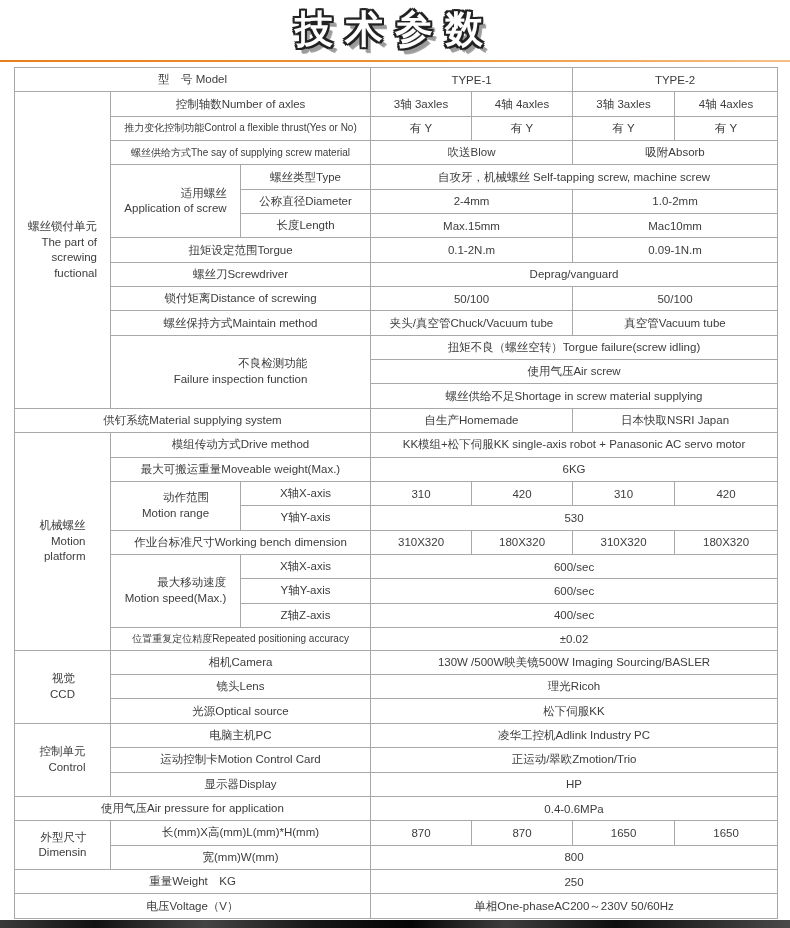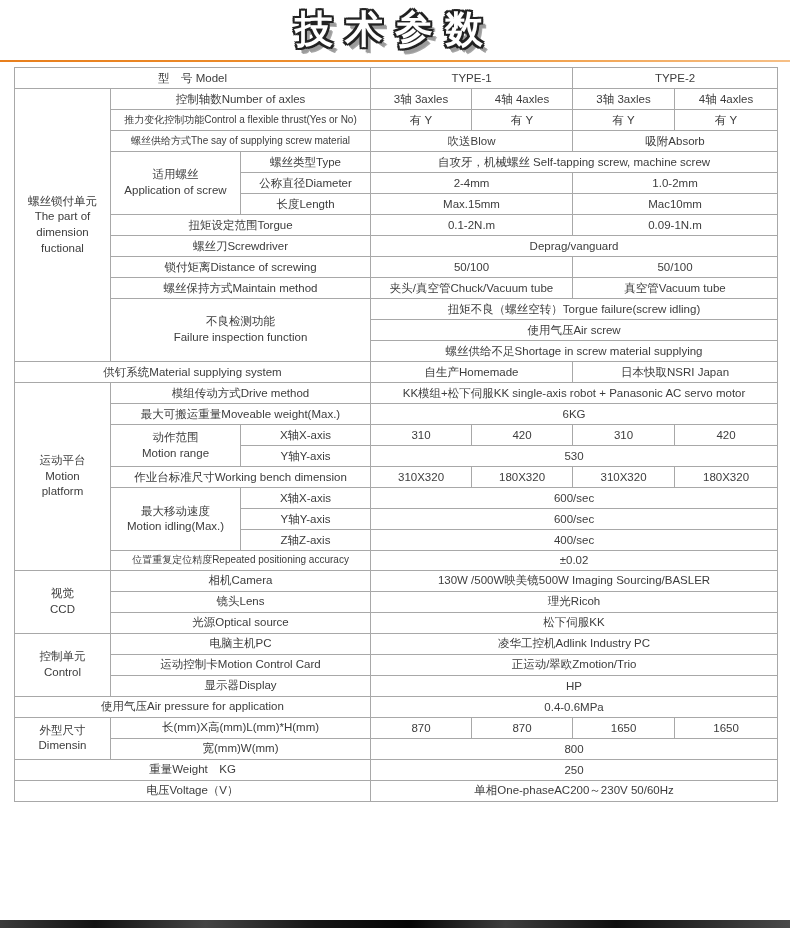--- a/index.html
+++ b/index.html
@@ -15,30 +15,30 @@
       -2px -2px 0 #222, 0 -2px 0 #222, 2px -2px 0 #222,
       -2px 0 0 #222, 2px 0 0 #222,
       -2px 2px 0 #222, 0 2px 0 #222, 2px 2px 0 #222,
       4px 5px 0 #9b9b9b, 5px 6px 0 #a8a8a8;
   }
   .divider {
     position:absolute; top:60px; left:0; width:790px; height:2px;
     background:linear-gradient(90deg,#e87f1d 0%,#ef9434 55%,#f6bf86 100%);
   }
   table.spec-table {
-    position:absolute; top:67px; left:14px; width:763px; height:735px;
+    position:absolute; top:67px; left:14px; width:763px; height:852px;
     border-collapse:collapse; table-layout:fixed;
     font-size:11.5px;
   }
   .spec-table td {
     border:1px solid #a8a8a8; text-align:center; vertical-align:middle;
     padding:0 2px; overflow:hidden; white-space:nowrap; color:#3c3c3c;
   }
   .spec-table td.tight { font-size:10px; }
-  .spec-table .ml { display:inline-block; text-align:center; line-height:1.35; white-space:normal; }
+  .spec-table .ml { display:inline-block; text-align:right; line-height:1.35; white-space:normal; }
   .bottom-strip {
     position:absolute; left:0; top:920px; width:790px; height:8px;
     background:linear-gradient(90deg,#3a3a3a 0%,#121212 12%,#444444 26%,#161616 40%,#050505 52%,#3d3d3d 64%,#0e0e0e 78%,#2e2e2e 90%,#494949 100%);
   }
 </style>
 </head>
 <body>
 
 <div class="page">
   <div class="page-title">技术参数</div>
@@ -54,21 +54,21 @@
         <col style="width:102px">
         <col style="width:103px">
     </colgroup>
     <tbody>
         <tr>
           <td colspan="3">型　号 Model</td>
           <td colspan="2">TYPE-1</td>
           <td colspan="2">TYPE-2</td>
         </tr>
         <tr>
-          <td rowspan="13"><div class="ml"><div>螺丝锁付单元</div><div>The part of</div><div>dimension</div><div>fuctional</div></div></td>
+          <td rowspan="13"><div class="ml"><div>螺丝锁付单元</div><div>The part of</div><div>screwing</div><div>fuctional</div></div></td>
           <td colspan="2">控制轴数Number of axles</td>
           <td>3轴 3axles</td>
           <td>4轴 4axles</td>
           <td>3轴 3axles</td>
           <td>4轴 4axles</td>
         </tr>
         <tr>
           <td colspan="2" class="tight">推力变化控制功能Control a flexible thrust(Yes or No)</td>
           <td>有 Y</td>
           <td>有 Y</td>
@@ -123,21 +123,21 @@
         </tr>
         <tr>
           <td colspan="4">螺丝供给不足Shortage in screw material supplying</td>
         </tr>
         <tr>
           <td colspan="3">供钉系统Material supplying system</td>
           <td colspan="2">自生产Homemade</td>
           <td colspan="2">日本快取NSRI Japan</td>
         </tr>
         <tr>
-          <td rowspan="9"><div class="ml"><div>运动平台</div><div>Motion</div><div>platform</div></div></td>
+          <td rowspan="9"><div class="ml"><div>机械螺丝</div><div>Motion</div><div>platform</div></div></td>
           <td colspan="2">模组传动方式Drive method</td>
           <td colspan="4">KK模组+松下伺服KK single-axis robot + Panasonic AC servo motor</td>
         </tr>
         <tr>
           <td colspan="2">最大可搬运重量Moveable weight(Max.)</td>
           <td colspan="4">6KG</td>
         </tr>
         <tr>
           <td rowspan="2"><div class="ml"><div>动作范围</div><div>Motion range</div></div></td>
           <td>X轴X-axis</td>
@@ -151,21 +151,21 @@
           <td colspan="4">530</td>
         </tr>
         <tr>
           <td colspan="2">作业台标准尺寸Working bench dimension</td>
           <td>310X320</td>
           <td>180X320</td>
           <td>310X320</td>
           <td>180X320</td>
         </tr>
         <tr>
-          <td rowspan="3"><div class="ml"><div>最大移动速度</div><div>Motion idling(Max.)</div></div></td>
+          <td rowspan="3"><div class="ml"><div>最大移动速度</div><div>Motion speed(Max.)</div></div></td>
           <td>X轴X-axis</td>
           <td colspan="4">600/sec</td>
         </tr>
         <tr>
           <td>Y轴Y-axis</td>
           <td colspan="4">600/sec</td>
         </tr>
         <tr>
           <td>Z轴Z-axis</td>
           <td colspan="4">400/sec</td>

